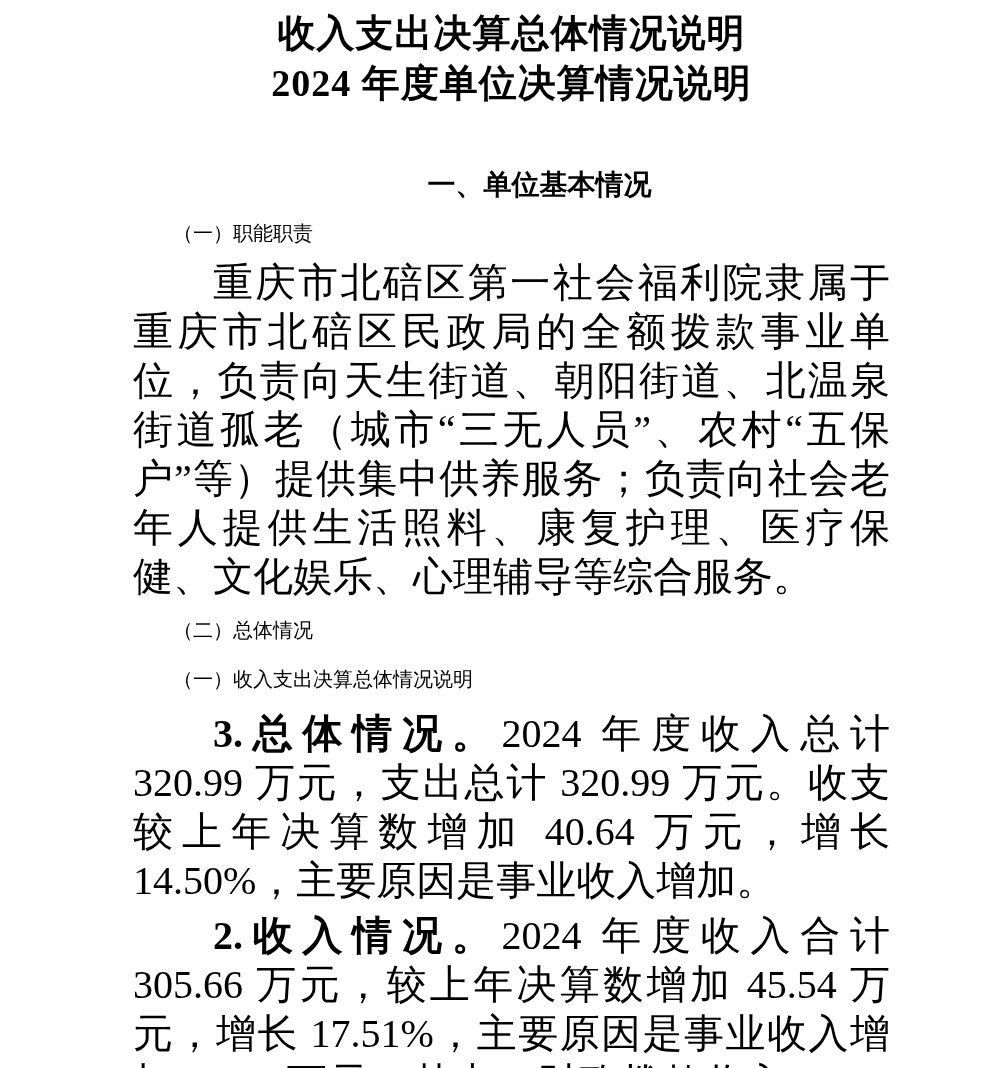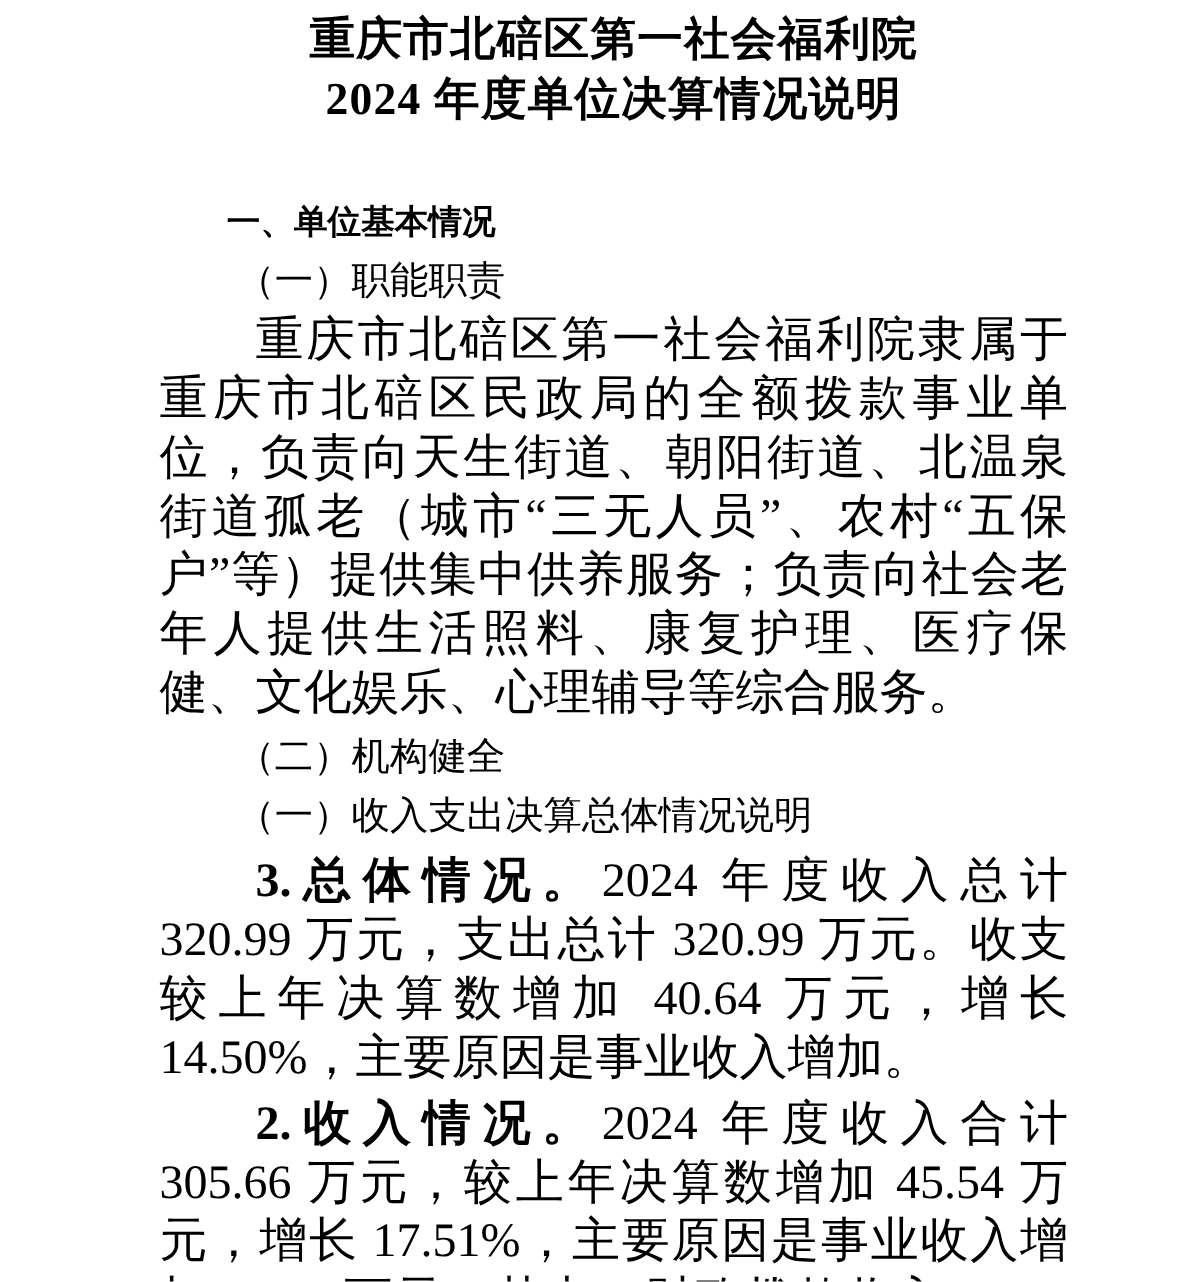--- a/index.html
+++ b/index.html
@@ -35,27 +35,28 @@
     white-space: nowrap;
   }
   .h-hei {
     margin: 0;
     font-size: 28px;
     line-height: 49px;
     font-weight: bold;
     font-family: "Liberation Sans", sans-serif;
     text-indent: 2em;
     white-space: nowrap;
+    text-align: center;
   }
   .h-first {
     margin-top: 52px;
   }
   .sub-heading {
     margin: 0;
-    font-size: 32px;
+    font-size: 20px;
     line-height: 49px;
     text-indent: 2em;
     font-family: Liberation Serif, serif;
     white-space: nowrap;
   }
   .body-p {
     margin: 0;
     font-size: 40px;
     line-height: 49px;
     text-indent: 2em;
@@ -66,31 +67,31 @@
   .mt-md { margin-top: 6px; }
   .p-label { font-weight: bold; }
   .truncated { text-align-last: justify; }
 </style>
 </head>
 <body>
 
 <div class="page">
 
   <h1 class="doc-title">
-    <span class="title-line">重庆市北碚区第一社会福利院</span>
+    <span class="title-line">收入支出决算总体情况说明</span>
     <span class="title-line">2024 年度单位决算情况说明</span>
   </h1>
 
   <h2 class="h-hei h-first">一、单位基本情况</h2>
 
   <p class="sub-heading">（一）职能职责</p>
 
   <p class="body-p">重庆市北碚区第一社会福利院隶属于重庆市北碚区民政局的全额拨款事业单位，负责向天生街道、朝阳街道、北温泉街道孤老（城市“三无人员”、农村“五保户”等）提供集中供养服务；负责向社会老年人提供生活照料、康复护理、医疗保健、文化娱乐、心理辅导等综合服务。</p>
 
-  <p class="sub-heading mt-sm">（二）机构健全</p>
+  <p class="sub-heading mt-sm">（二）总体情况</p>
 
 
 
   <p class="sub-heading">（一）收入支出决算总体情况说明</p>
 
   <p class="body-p mt-sm"><strong class="p-label">3.总体情况。</strong><span>2024 年度收入总计 320.99 万元，支出总计 320.99 万元。收支较上年决算数增加 40.64 万元，增长 14.50%，主要原因是事业收入增加。</span></p>
 
   <p class="body-p mt-md truncated"><strong class="p-label">2.收入情况。</strong><span>2024 年度收入合计 305.66 万元，较上年决算数增加 45.54 万元，增长 17.51%，主要原因是事业收入增加 46.11 万元。其中：财政拨款收入 63.46 万元，占 20.76%；事业</span></p>
 
 </div>

